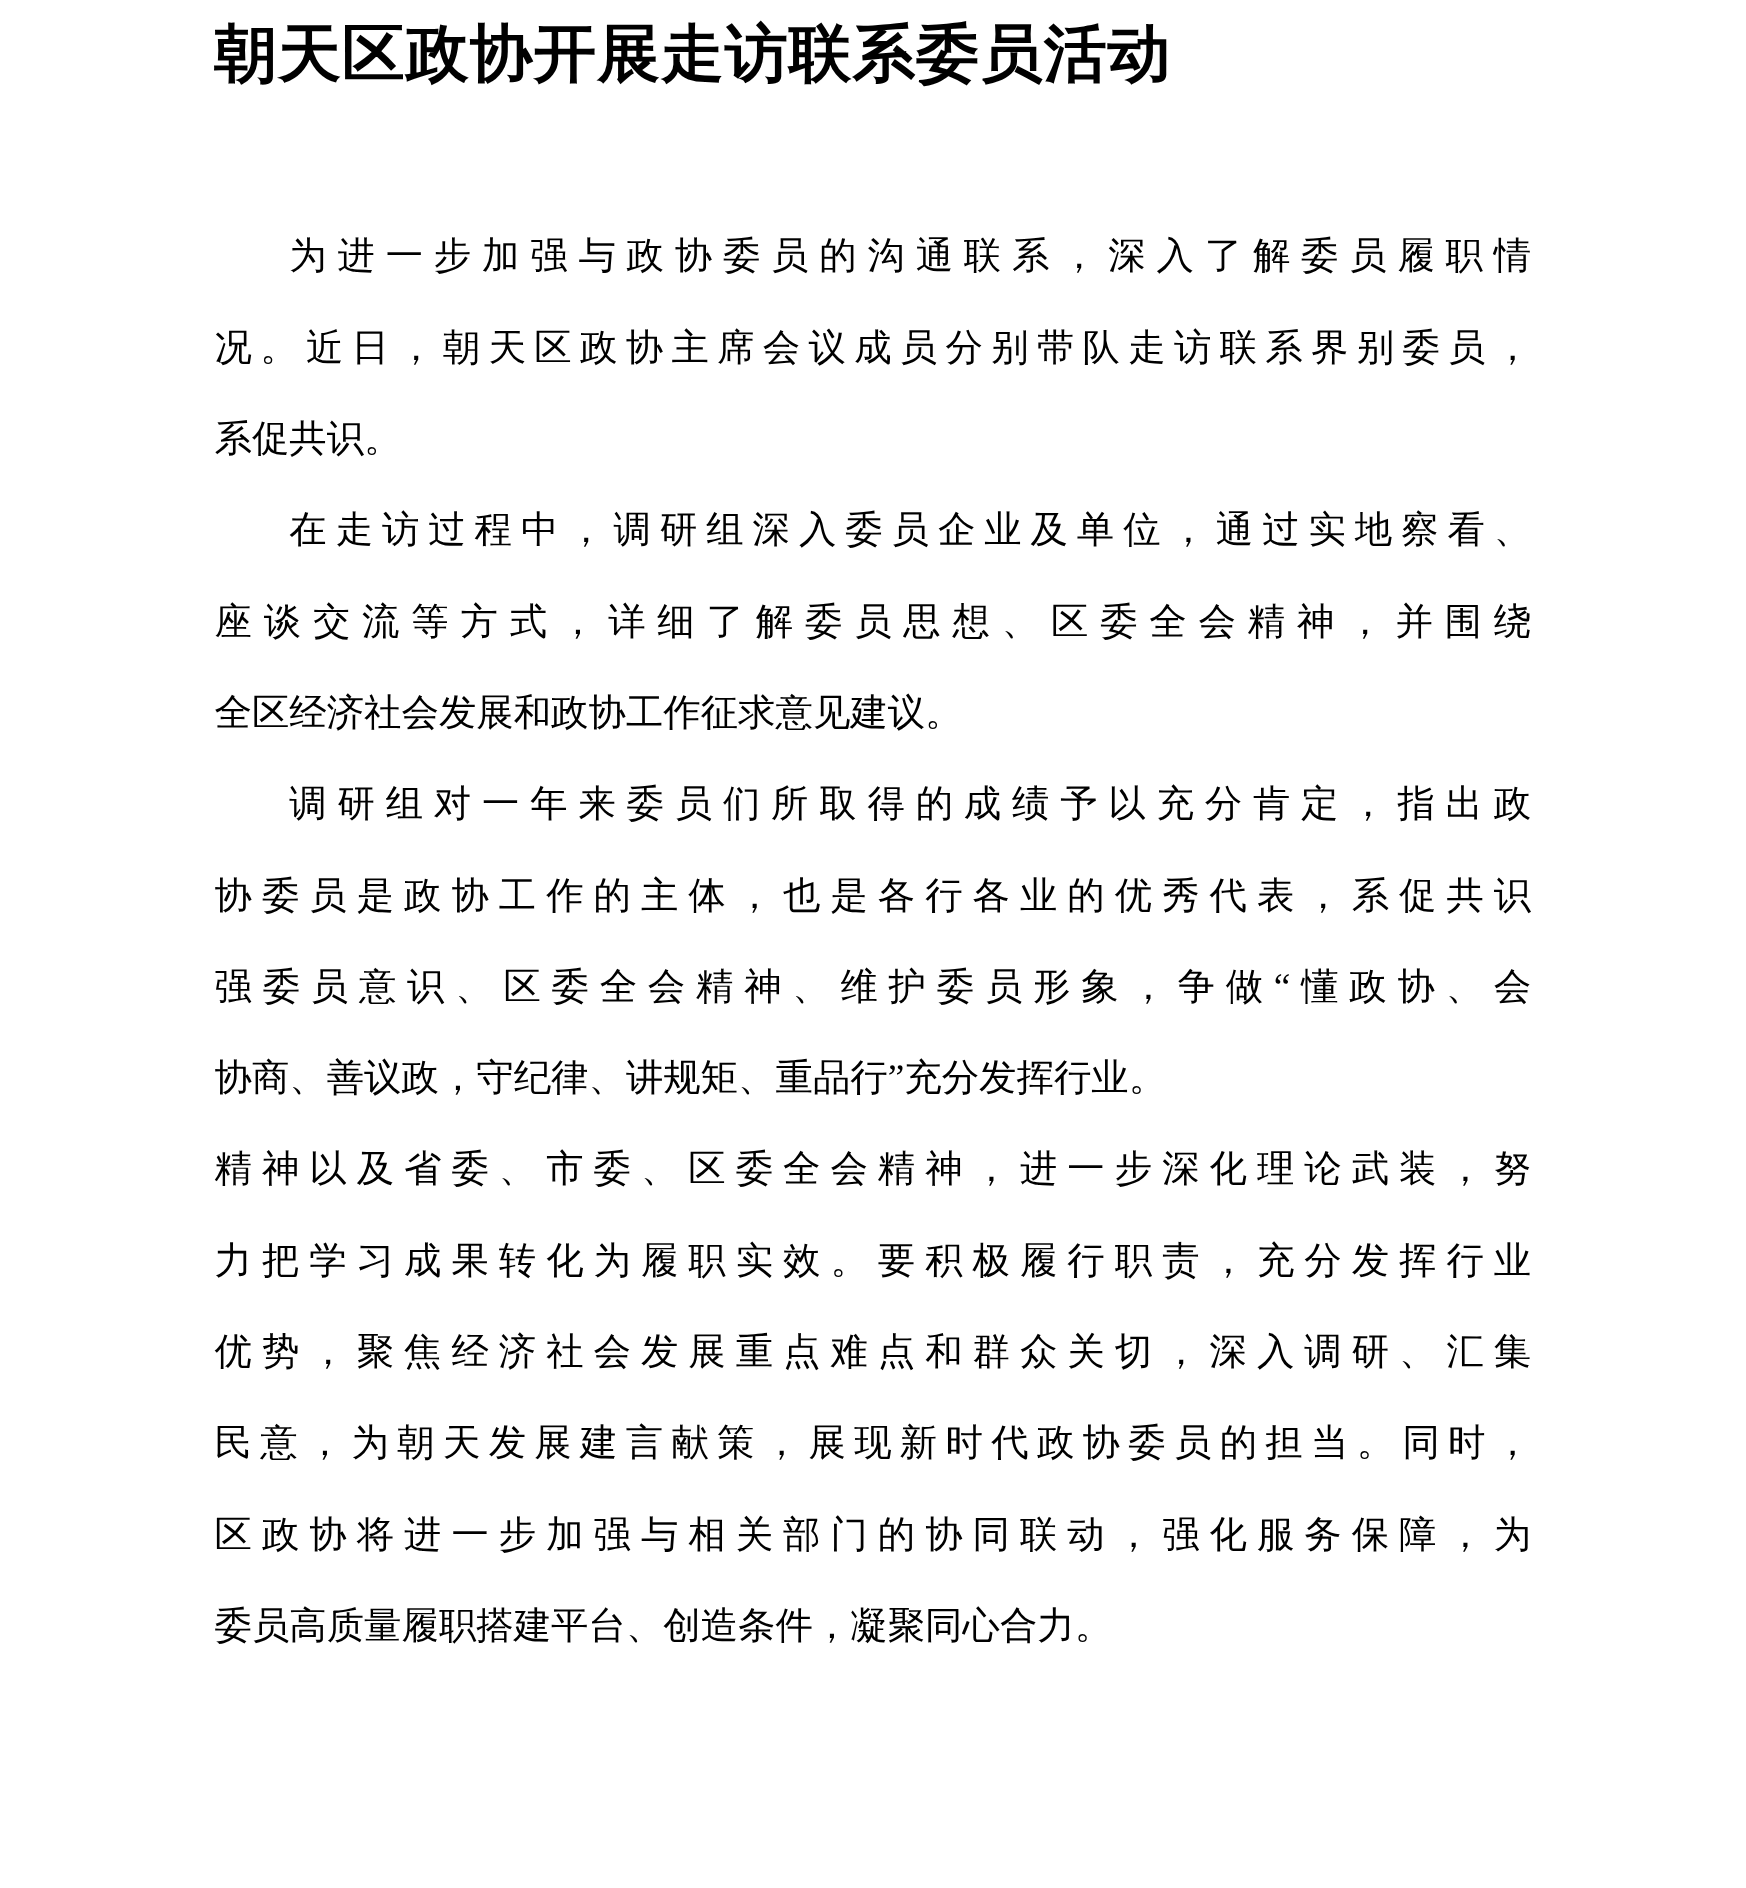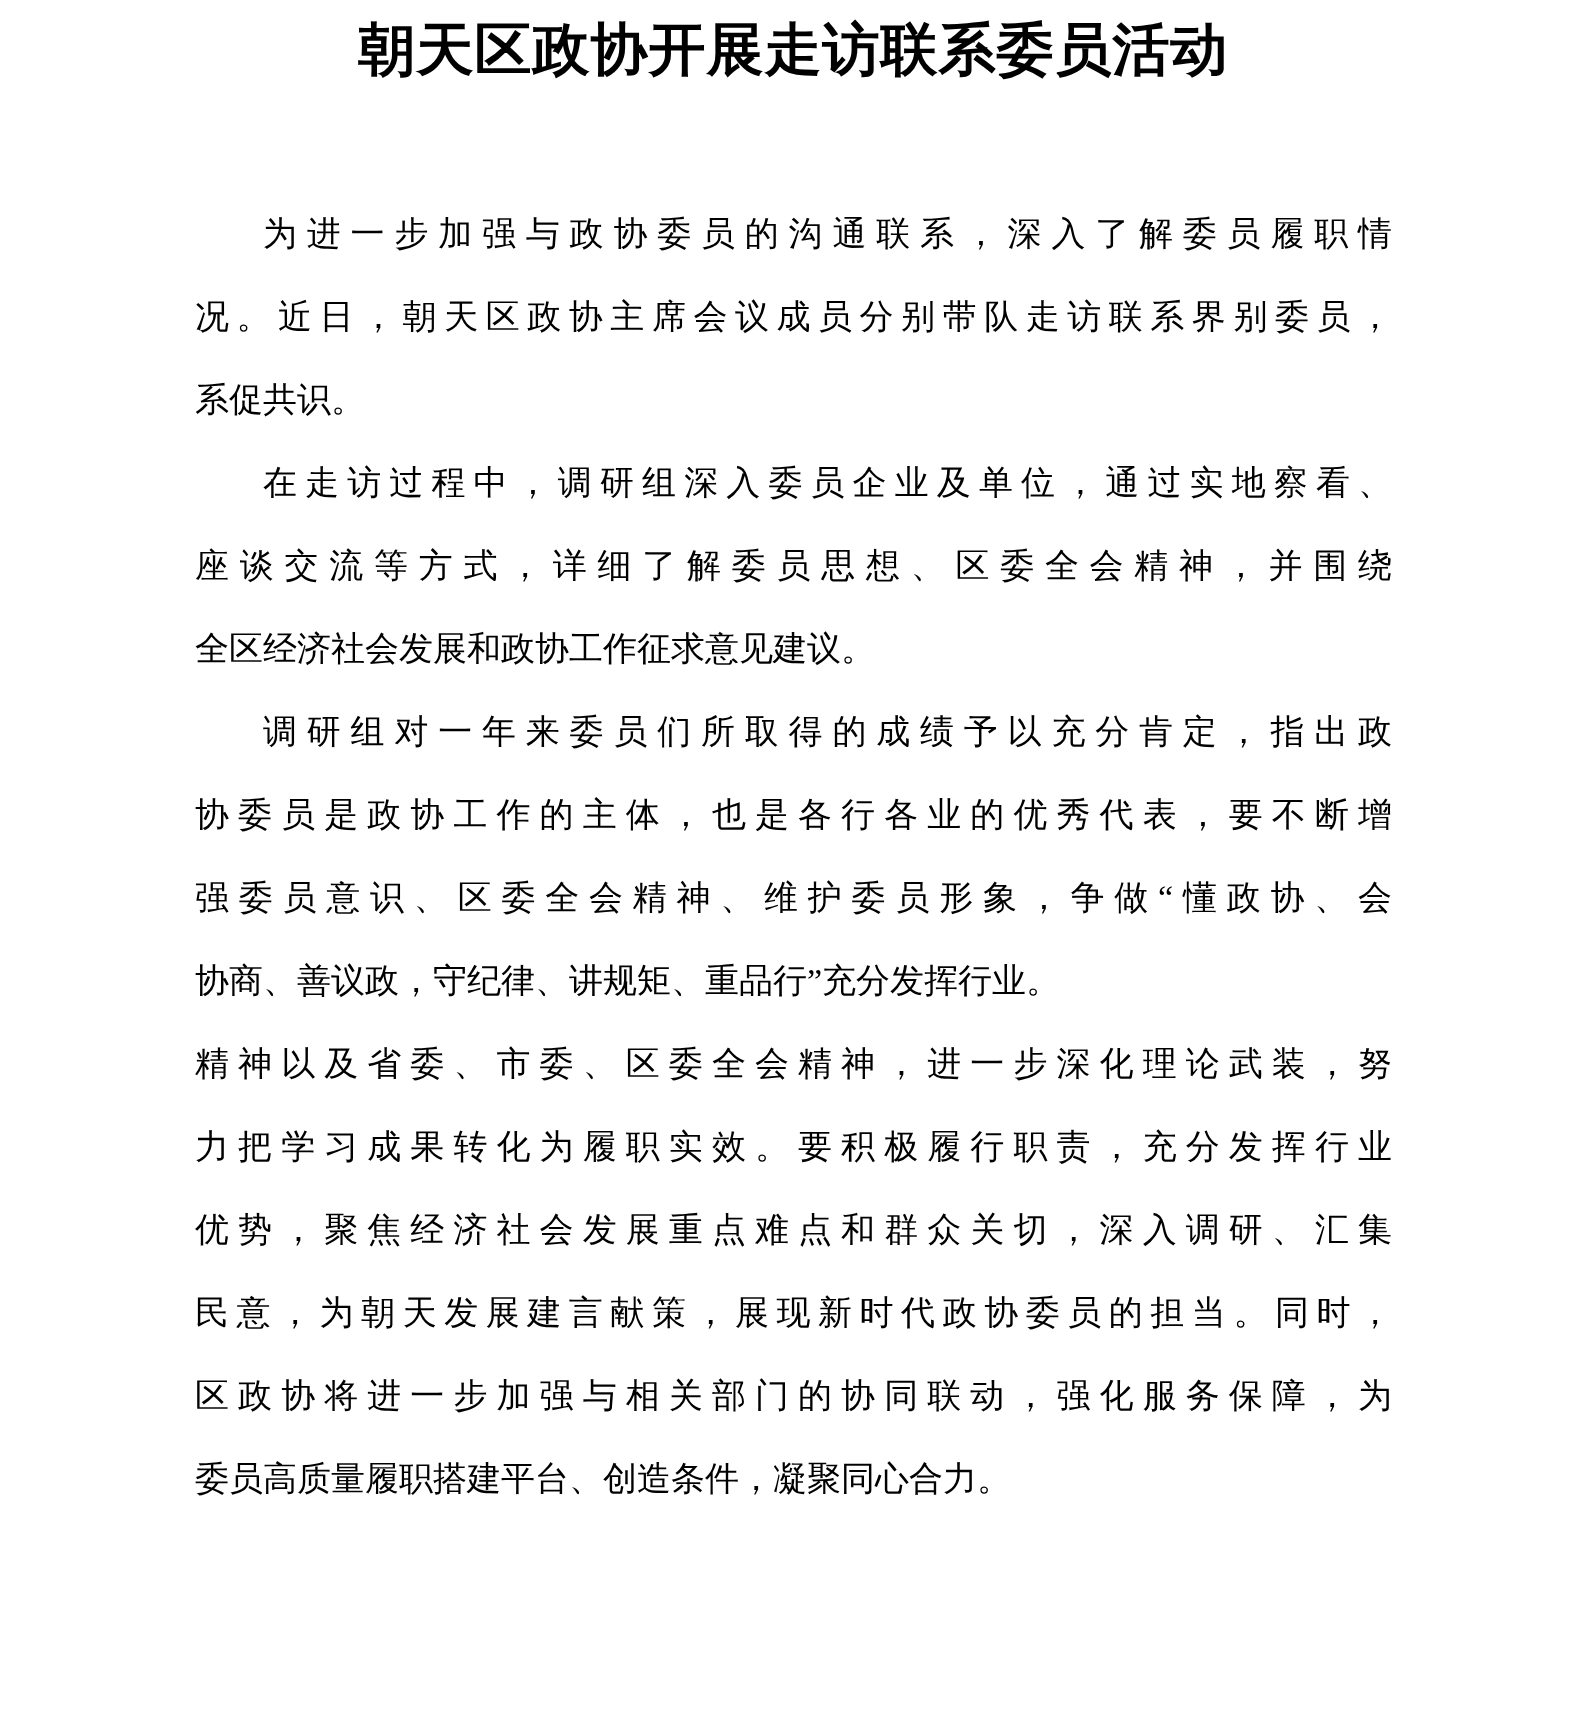--- a/index.html
+++ b/index.html
@@ -17,21 +17,20 @@
     background: #ffffff;
     color: #000000;
     font-family: "Liberation Serif", "DejaVu Serif", serif;
     overflow: hidden;
   }
   .doc-title {
     margin: 0 0 106px 0;
     font-size: 57px;
     line-height: 72px;
     font-weight: bold;
-    text-align: center;
     letter-spacing: 1px;
     white-space: nowrap;
   }
   .para {
     margin: 0;
     padding: 0;
   }
   .line {
     font-size: 34px;
     line-height: 83px;
@@ -59,21 +58,21 @@
         <div class="line">况。近日，朝天区政协主席会议成员分别带队走访联系界别委员，</div>
         <div class="line last">系促共识。</div>
       </div>
       <div class="para">
         <div class="line first">在走访过程中，调研组深入委员企业及单位，通过实地察看、</div>
         <div class="line">座谈交流等方式，详细了解委员思想、区委全会精神，并围绕</div>
         <div class="line last">全区经济社会发展和政协工作征求意见建议。</div>
       </div>
       <div class="para">
         <div class="line first">调研组对一年来委员们所取得的成绩予以充分肯定，指出政</div>
-        <div class="line">协委员是政协工作的主体，也是各行各业的优秀代表，要不断增</div>
+        <div class="line">协委员是政协工作的主体，也是各行各业的优秀代表，系促共识</div>
         <div class="line">强委员意识、区委全会精神、维护委员形象，争做“懂政协、会</div>
         <div class="line last">协商、善议政，守纪律、讲规矩、重品行”充分发挥行业。</div>
       </div>
       <div class="para">
         <div class="line">精神以及省委、市委、区委全会精神，进一步深化理论武装，努</div>
         <div class="line">力把学习成果转化为履职实效。要积极履行职责，充分发挥行业</div>
         <div class="line">优势，聚焦经济社会发展重点难点和群众关切，深入调研、汇集</div>
         <div class="line">民意，为朝天发展建言献策，展现新时代政协委员的担当。同时，</div>
         <div class="line">区政协将进一步加强与相关部门的协同联动，强化服务保障，为</div>
         <div class="line last">委员高质量履职搭建平台、创造条件，凝聚同心合力。</div>

